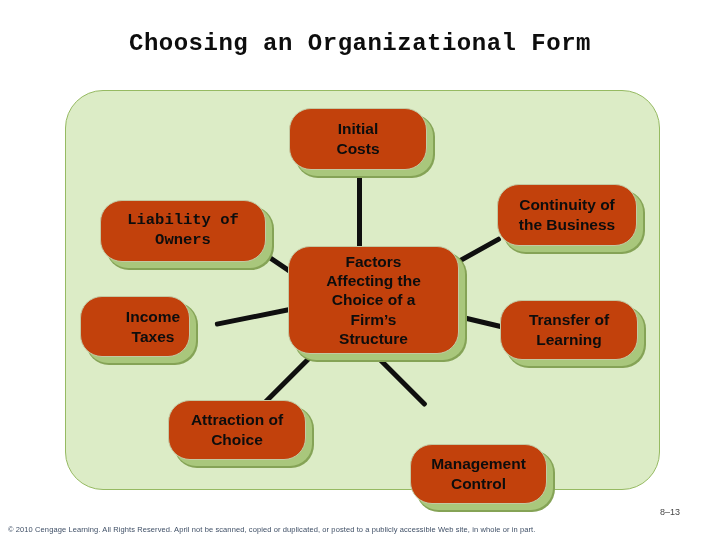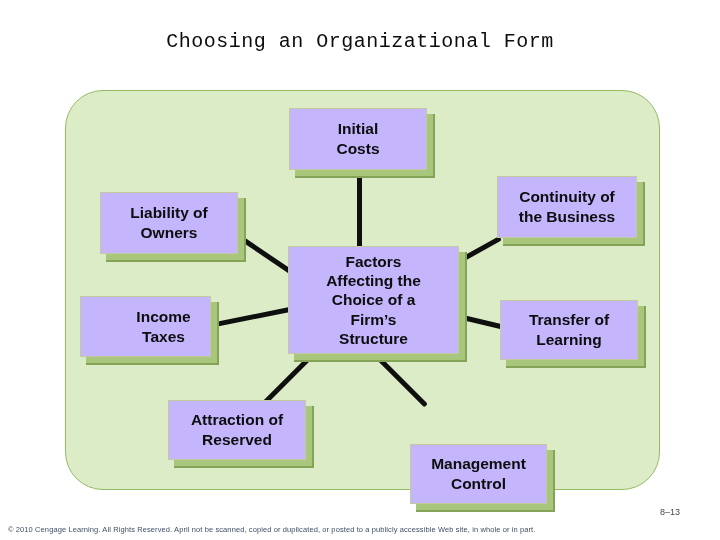--- a/index.html
+++ b/index.html
@@ -16,59 +16,59 @@
     width: 720px;
     height: 540px;
   }
   .title {
     position: absolute;
     left: 0;
     top: 30px;
     width: 720px;
     text-align: center;
     font-family: "Liberation Mono", "DejaVu Sans Mono", monospace;
-    font-weight: normal;
-    font-size: 20px;
+    font-weight: bold;
+    font-size: 24px;
     letter-spacing: 0.5px;
     color: #0d0d0d;
     white-space: nowrap;
   }
   .panel {
     position: absolute;
     left: 65px;
     top: 90px;
     width: 595px;
     height: 400px;
     background: #dcecc6;
     border: 1.5px solid #96ba62;
     border-radius: 38px;
     box-sizing: border-box;
   }
   .node {
     position: absolute;
-    background: #c4b5fd;
+    background: #c2410c;
     border: 1px solid #c3c9a3;
-    border-radius: 0;
+    border-radius: 22px;
     box-shadow: 6px 6px 0 0 #a9c77c, 7px 7px 0 1px #85a356;
     display: flex;
     align-items: center;
     justify-content: center;
     text-align: center;
     font-weight: bold;
     font-size: 15.5px;
     line-height: 1.28;
     color: #0d0d0d;
     white-space: pre-line;
     z-index: 2;
     box-sizing: border-box;
   }
   .node-initial      { left: 289px; top: 108px; width: 138px; height: 62px; }
-  .node-liability    { left: 100px; top: 192px; width: 138px; height: 62px; }
-  .node-continuity   { left: 497px; top: 176px; width: 140px; height: 62px; }
-  .node-income       { left:  80px; top: 296px; width: 131px; height: 61px; padding-left: 36px; }
+  .node-liability    { left: 100px; top: 200px; width: 166px; height: 62px; font-family: Liberation Mono, monospace; }
+  .node-continuity   { left: 497px; top: 184px; width: 140px; height: 62px; }
+  .node-income       { left:  80px; top: 296px; width: 110px; height: 61px; padding-left: 36px; }
   .node-transfer     { left: 500px; top: 300px; width: 138px; height: 60px; }
   .node-attraction   { left: 168px; top: 400px; width: 138px; height: 60px; }
   .node-management   { left: 410px; top: 400px; width: 137px; height: 60px; margin-top: 44px; }
   .node-center       { left: 288px; top: 246px; width: 171px; height: 108px; line-height: 1.24; }
 
   .line {
     position: absolute;
     height: 5px;
     background: #0f0f0f;
     border-radius: 2px;
@@ -126,21 +126,21 @@
   <div class="node node-continuity">Continuity of
 the Business</div>
 
   <div class="node node-income">Income
 Taxes</div>
 
   <div class="node node-transfer">Transfer of
 Learning</div>
 
   <div class="node node-attraction">Attraction of
-Reserved</div>
+Choice</div>
 
   <div class="node node-management">Management
 Control</div>
 
   <div class="node node-center">Factors
 Affecting the
 Choice of a
 Firm’s
 Structure</div>
 

